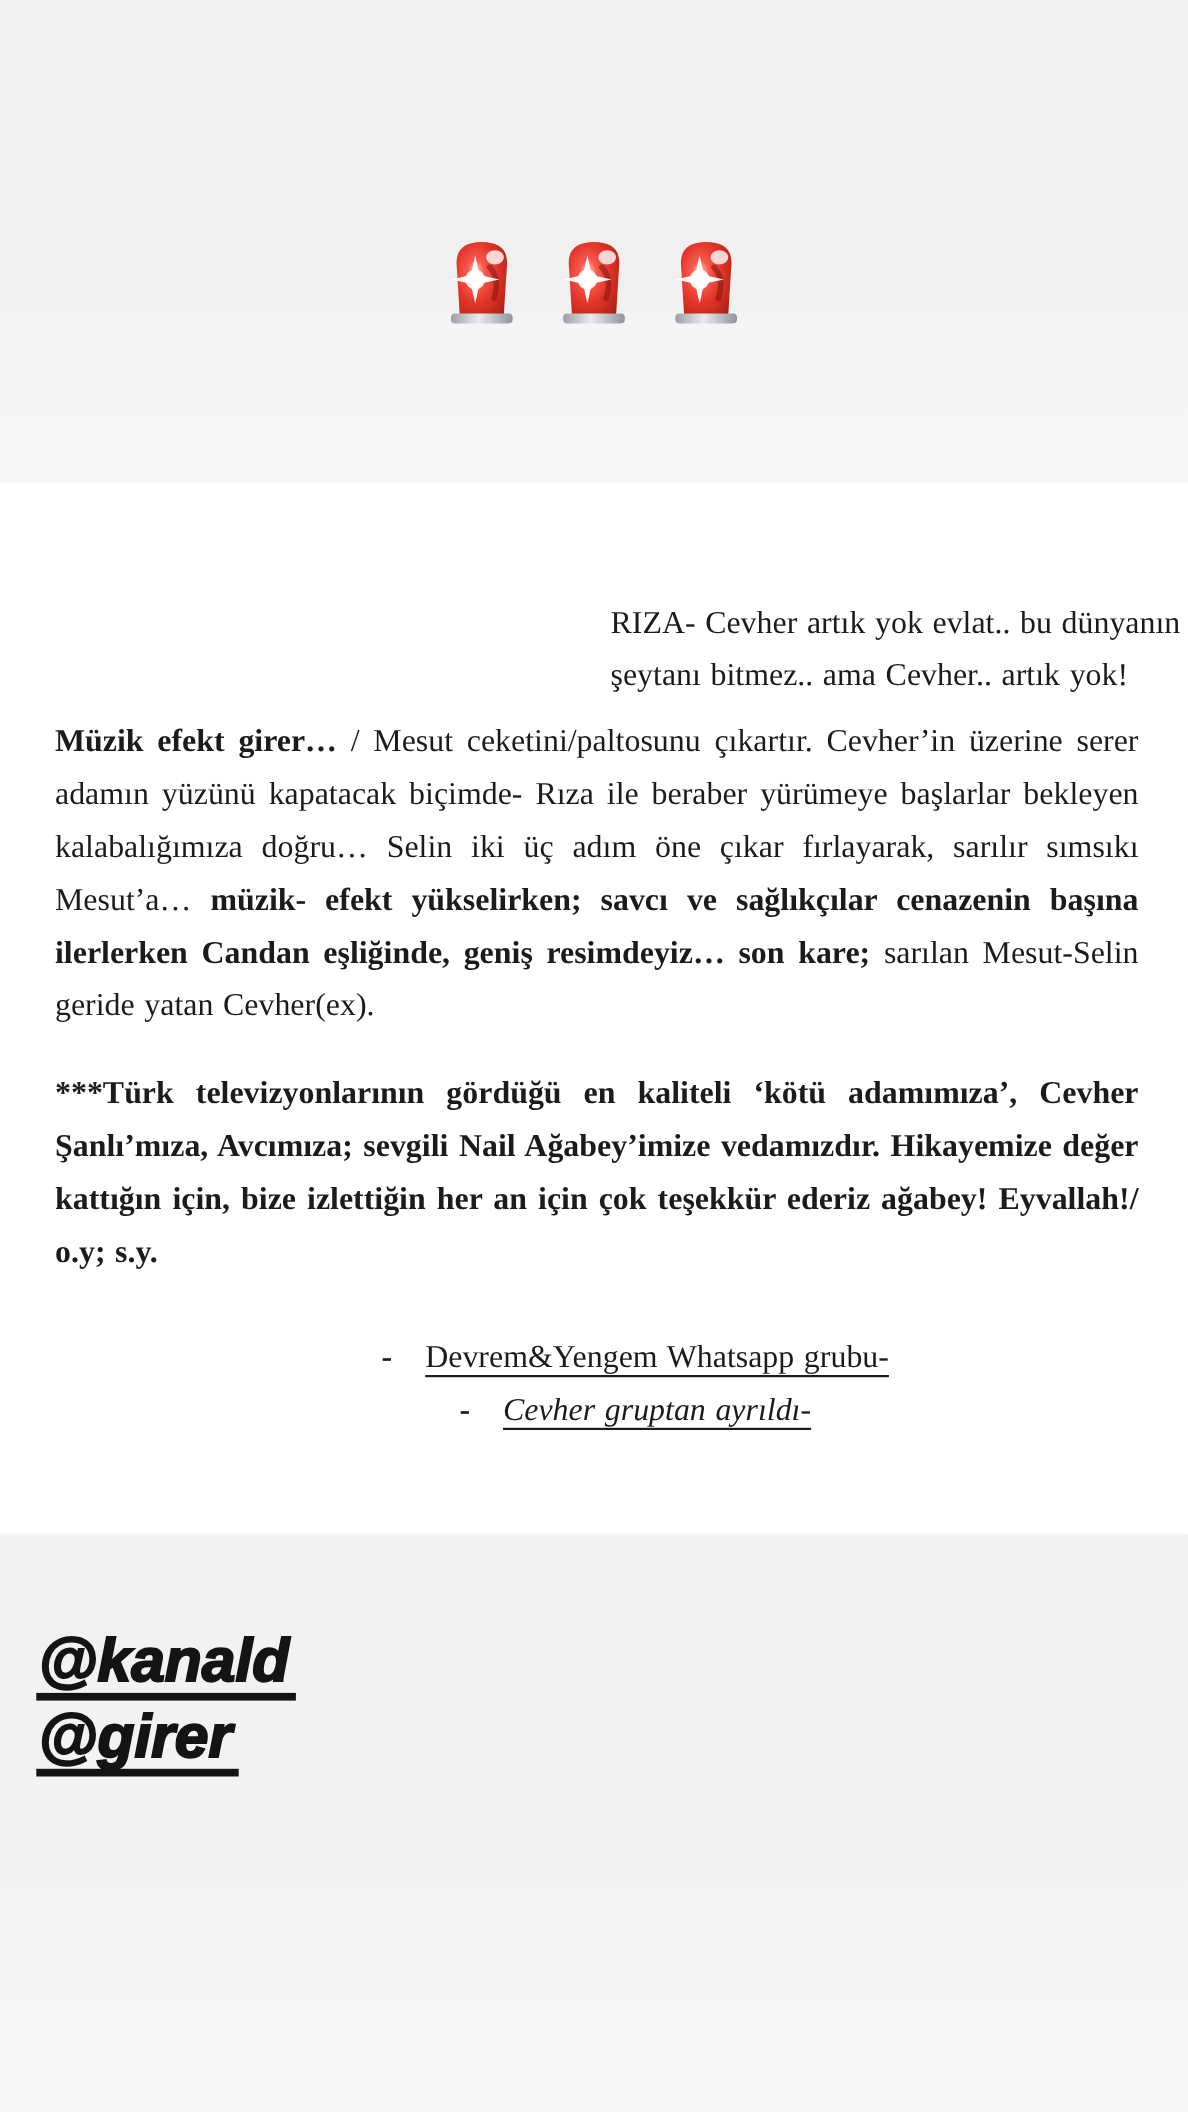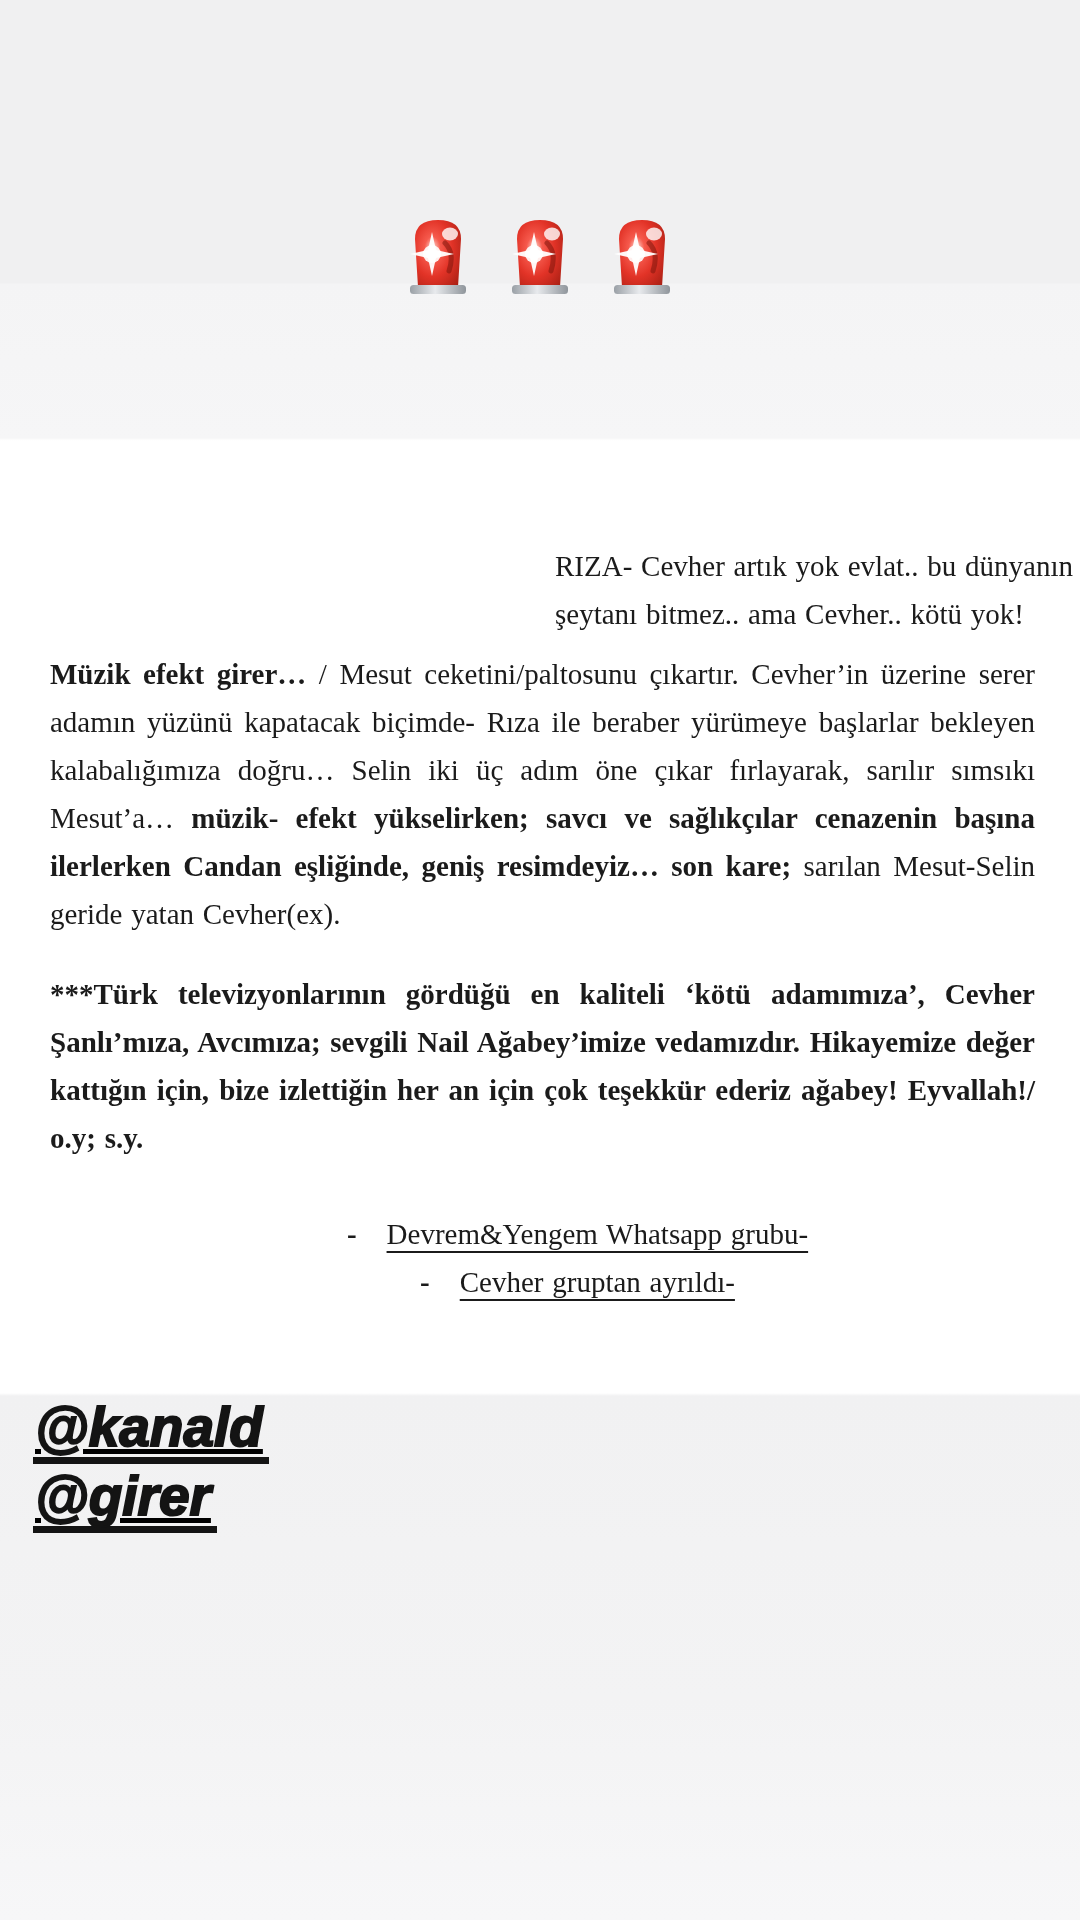--- a/index.html
+++ b/index.html
@@ -38,23 +38,23 @@
   .wa-row{
     display:flex;justify-content:center;gap:30px;
     transform:translateX(35px);line-height:48px;
   }
   .wa-bullet{font-weight:bold;}
   .wa-text{
     text-decoration:underline;
     text-underline-offset:7px;
     text-decoration-thickness:2px;
   }
-  .wa-italic{}
+  .wa-italic{font-style:italic;}
   
-  .mentions{position:absolute;top:1398px;left:33px;text-decoration:underline;}
+  .mentions{position:absolute;top:1480px;left:33px;}
   .mention{
     display:table;
     font-family:"Liberation Sans","DejaVu Sans",sans-serif;
     font-style:italic;font-weight:700;
     font-size:55px;line-height:59px;
     color:#141414;
     -webkit-text-stroke:2px #141414;
     letter-spacing:0px;
     border-bottom:7px solid #141414;
     margin-bottom:3px;
@@ -104,21 +104,21 @@
       <circle cx="27" cy="41" r="9" fill="#ffffff" opacity="0.9"></circle>
       <path d="M27 19 L31 37 L49 41 L31 45 L27 63 L23 45 L5 41 L23 37 Z" fill="#ffffff" opacity="0.95"></path>
       <rect x="5" y="72" width="56" height="9" rx="3.5" fill="url(#baseGrad)"></rect>
     </svg>
   </div>
 
   <div class="doc">
 
     <div class="dialog">
       <div>RIZA- Cevher artık yok evlat.. bu dünyanın</div>
-      <div>şeytanı bitmez.. ama Cevher.. kötü yok!</div>
+      <div>şeytanı bitmez.. ama Cevher.. artık yok!</div>
     </div>
 
     <div class="action"><span class="bold">Müzik efekt girer…</span><span> / Mesut ceketini/paltosunu çıkartır. Cevher’in üzerine serer adamın yüzünü kapatacak biçimde- Rıza ile beraber yürümeye başlarlar bekleyen kalabalığımıza doğru… Selin iki üç adım öne çıkar fırlayarak, sarılır sımsıkı Mesut’a… </span><span class="bold">müzik- efekt yükselirken; savcı ve sağlıkçılar cenazenin başına ilerlerken Candan eşliğinde, geniş resimdeyiz… son kare;</span><span> sarılan Mesut-Selin geride yatan Cevher(ex).</span></div>
 
     <div class="farewell">***Türk televizyonlarının gördüğü en kaliteli ‘kötü adamımıza’, Cevher Şanlı’mıza, Avcımıza; sevgili Nail Ağabey’imize vedamızdır. Hikayemize değer kattığın için, bize izlettiğin her an için çok teşekkür ederiz ağabey! Eyvallah!/ o.y; s.y.</div>
 
     <div class="wa-block">
       <div class="wa-row">
         <span class="wa-bullet">-</span>
         <span class="wa-text">Devrem&amp;Yengem Whatsapp grubu-</span>

